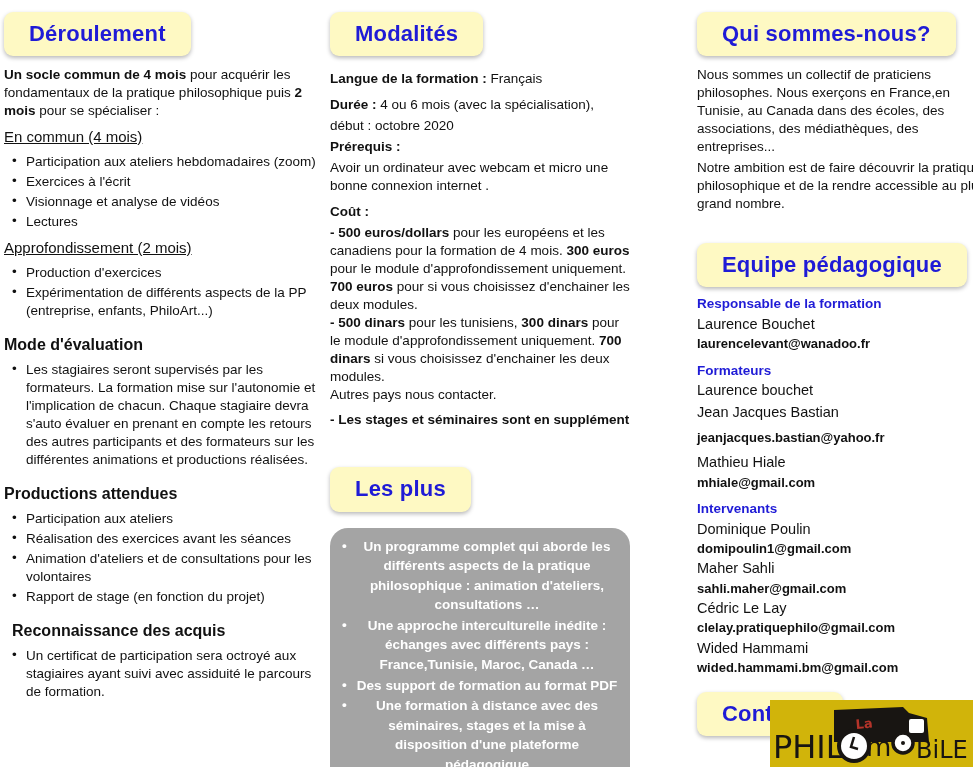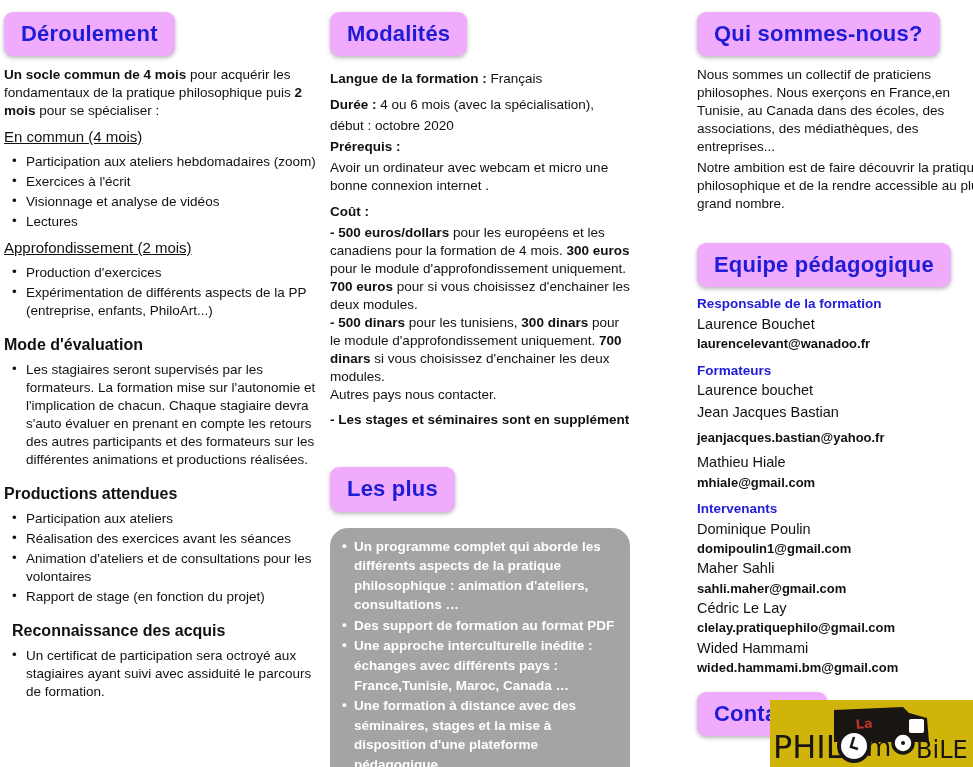--- a/index.html
+++ b/index.html
@@ -8,22 +8,22 @@
     background:#ffffff;color:#111;
     font-family:"Liberation Sans",sans-serif;
     font-size:13.5px;line-height:1.33;
   }
   .col{position:absolute;top:12px;}
   #col-left{left:4px;width:319px;}
   #col-mid{left:330px;width:300px;}
   #col-right{left:697px;width:300px;}
 
   .badge{
-    display:inline-block;background:#f0abfc;border-radius:9px;
-    padding:7px 17px 8px;box-shadow:0 2px 4px rgba(0,0,0,.28);
+    display:inline-block;background:#fef9c3;border-radius:9px;
+    padding:7px 25px 8px;box-shadow:0 2px 4px rgba(0,0,0,.28);
     margin-bottom:6px;
   }
   .badge-text{color:#1f1bd6;font-weight:bold;font-size:22px;letter-spacing:.2px;}
 
   p{margin:0;}
   .intro{margin-top:4px;}
   .uhead{text-decoration:underline;font-size:15px;margin:7px 0 2px;}
   .bhead{font-weight:bold;font-size:16px;margin:14px 0 4px;}
   .bhead.indent{margin-left:8px;}
 
@@ -37,21 +37,21 @@
   .gap-s{margin-top:8px;}
   .gap-l{margin-top:22px;}
   .costp{margin:0;}
   .supplement{font-weight:bold;margin-top:8px;}
   .plus-badge{margin-top:38px;text-align:center;}
   .graybox{
     background:#a4a4a4;border-radius:18px;color:#ffffff;
     padding:9px 10px 10px 6px;margin-top:10px;font-weight:bold;line-height:1.45;
   }
   .graybox ul{list-style:none;margin:0;padding:0;}
-  .graybox li{position:relative;padding-left:18px;margin-bottom:1px;}
+  .graybox li{position:relative;padding-left:18px;margin-bottom:1px;text-align:center;}
   .graybox li::before{content:"•";position:absolute;left:6px;top:-1px;color:#ffffff;}
 
   
   .about{margin-top:4px;line-height:1.32;}
   .team-badge{margin-top:30px;}
   .tlabel{color:#1f1bd6;font-weight:bold;font-size:13.5px;margin-top:9px;}
   .tname{font-size:14.5px;margin-top:2px;}
   .temail{font-weight:bold;font-size:13px;margin-top:1px;}
   .sp{margin-top:7px;}
   .contacts-badge{margin-top:16px;}
@@ -123,22 +123,22 @@
 
   <p class="supplement">- Les stages et séminaires sont en supplément</p>
 
   <div class="badge plus-badge">
     <span class="badge-text">Les plus</span>
   </div>
 
   <div class="graybox">
     <ul>
       <li>Un programme complet qui aborde les différents aspects de la pratique philosophique : animation d'ateliers, consultations …</li>
+      <li>Une approche interculturelle inédite : échanges avec différents pays : France,Tunisie, Maroc, Canada …</li>
       <li>Des support de formation au format PDF</li>
-      <li>Une approche interculturelle inédite : échanges avec différents pays : France,Tunisie, Maroc, Canada …</li>
       <li>Une formation à distance avec des séminaires, stages et la mise à disposition d'une plateforme pédagogique</li>
 
     </ul>
   </div>
 </div>
 
 <div class="col" id="col-right">
   <div class="badge">
     <span class="badge-text">Qui sommes-nous?</span>
   </div>

